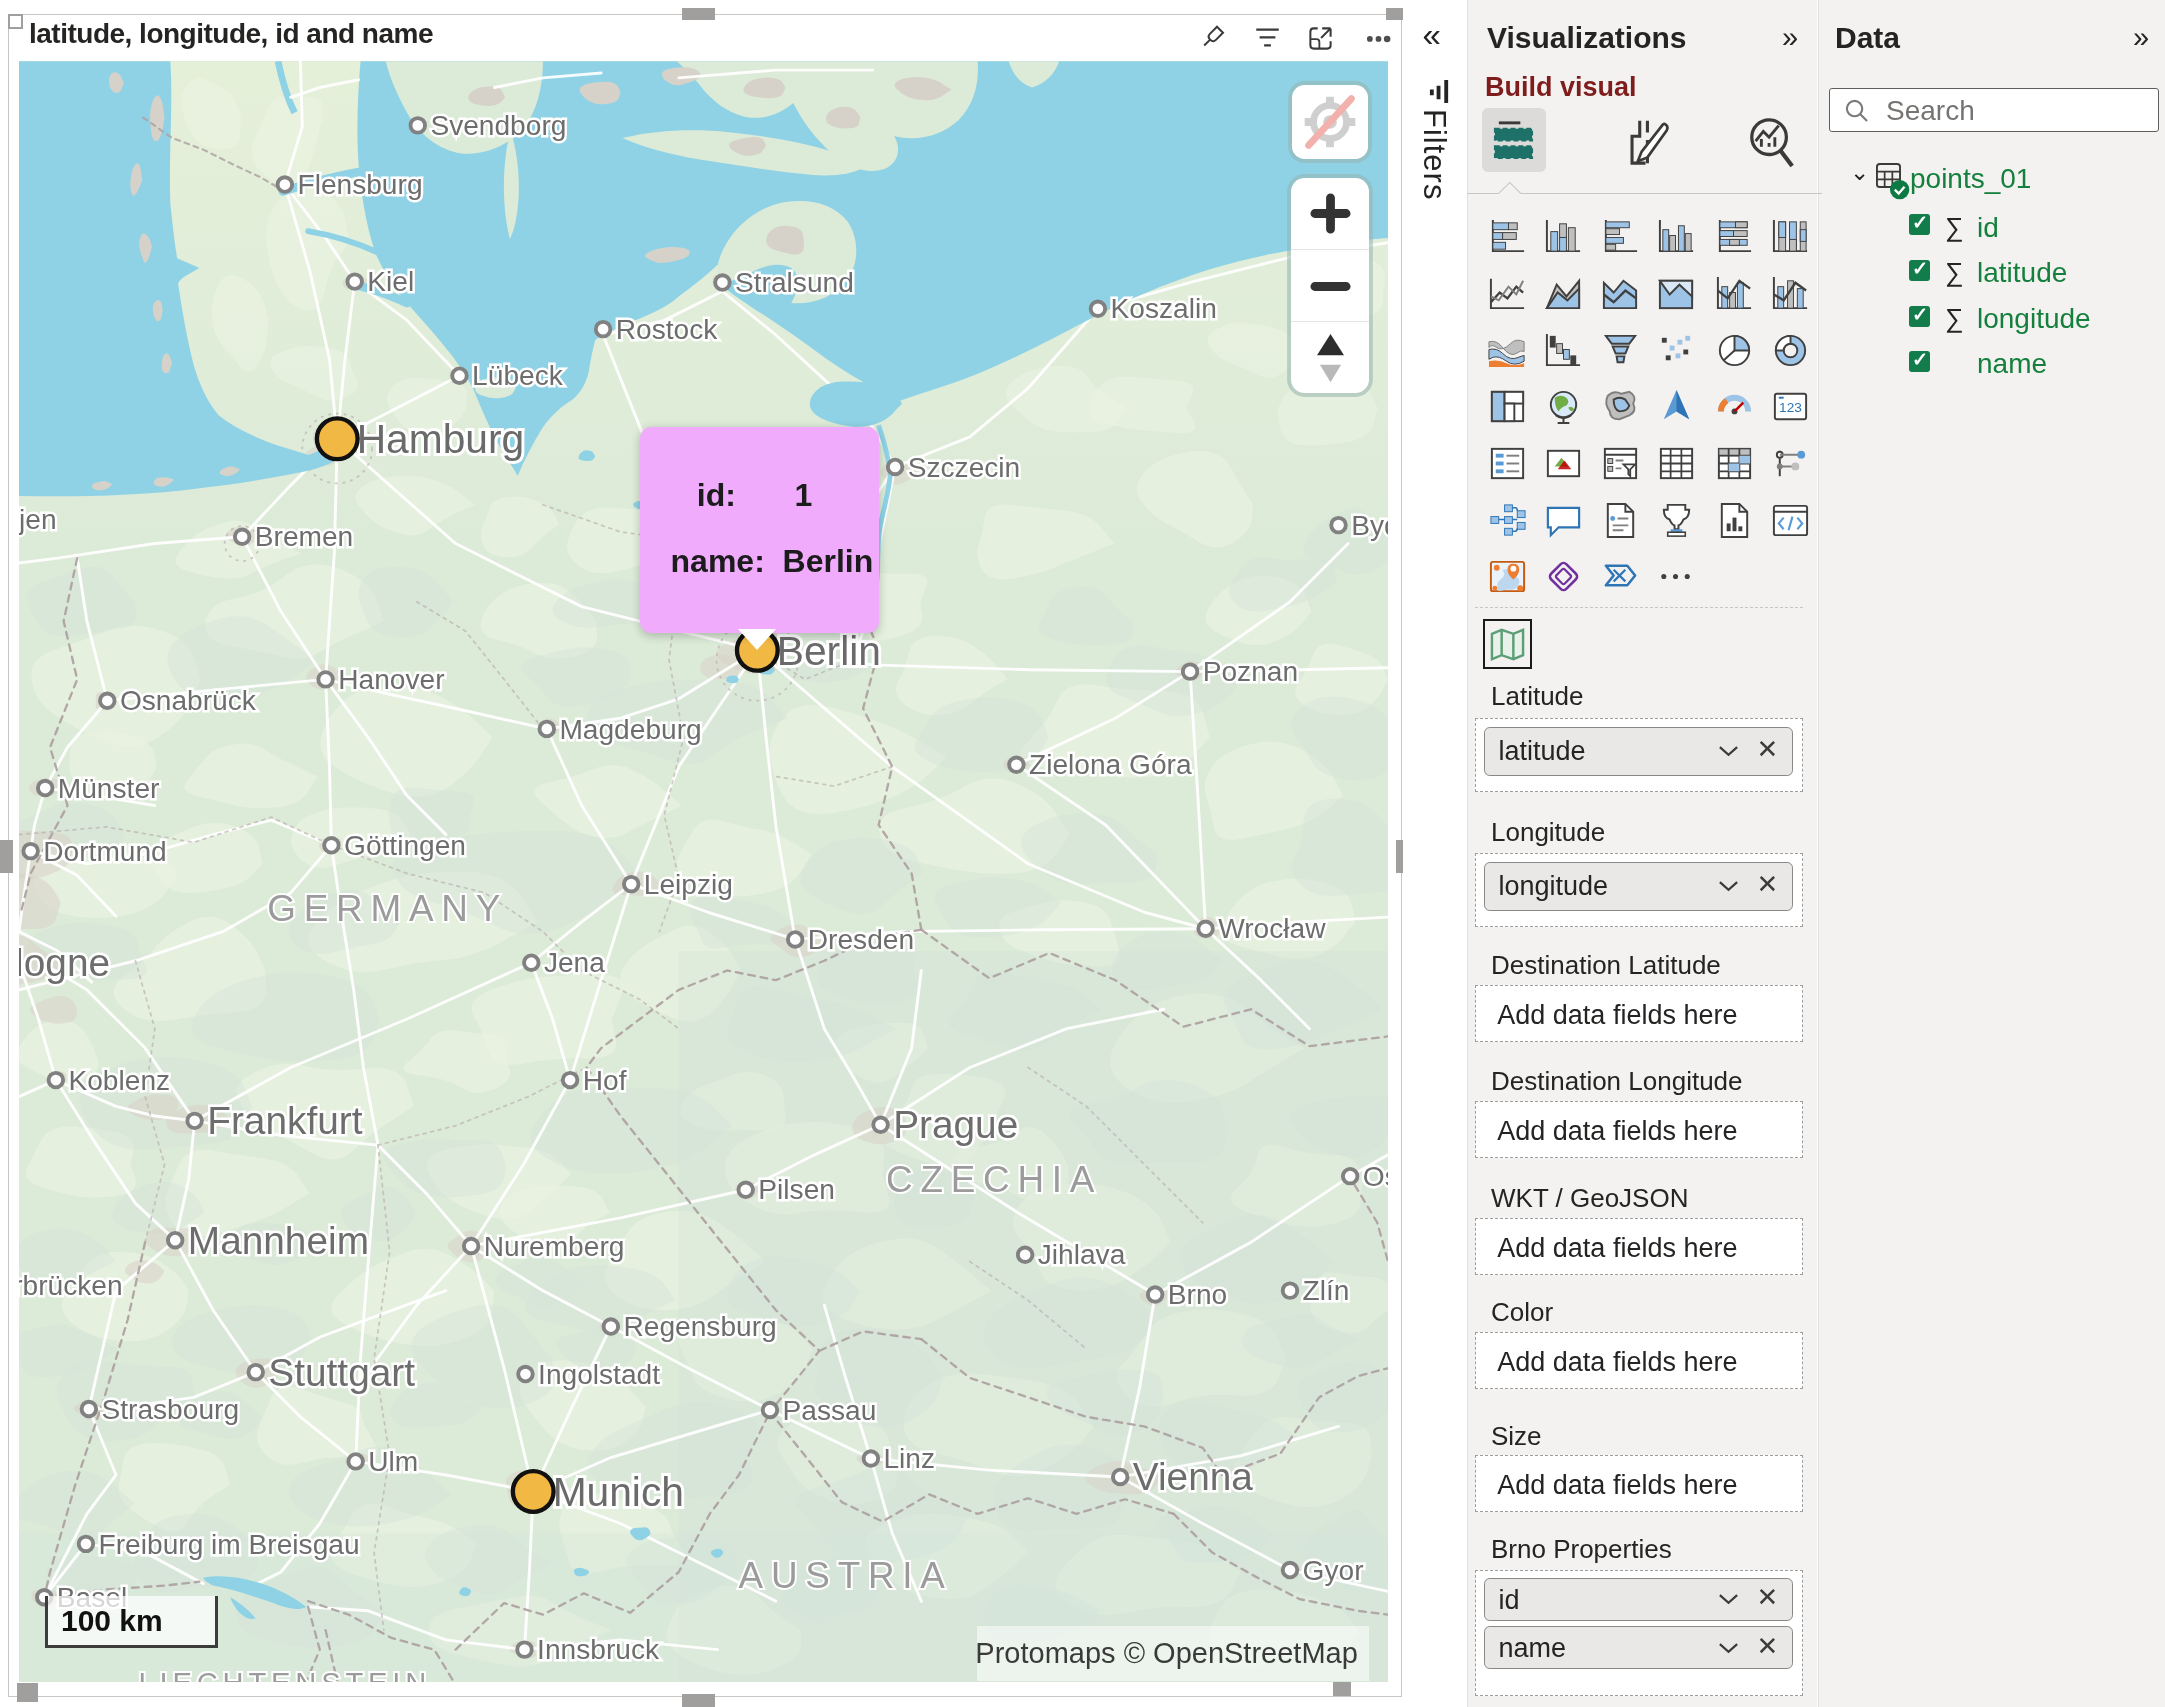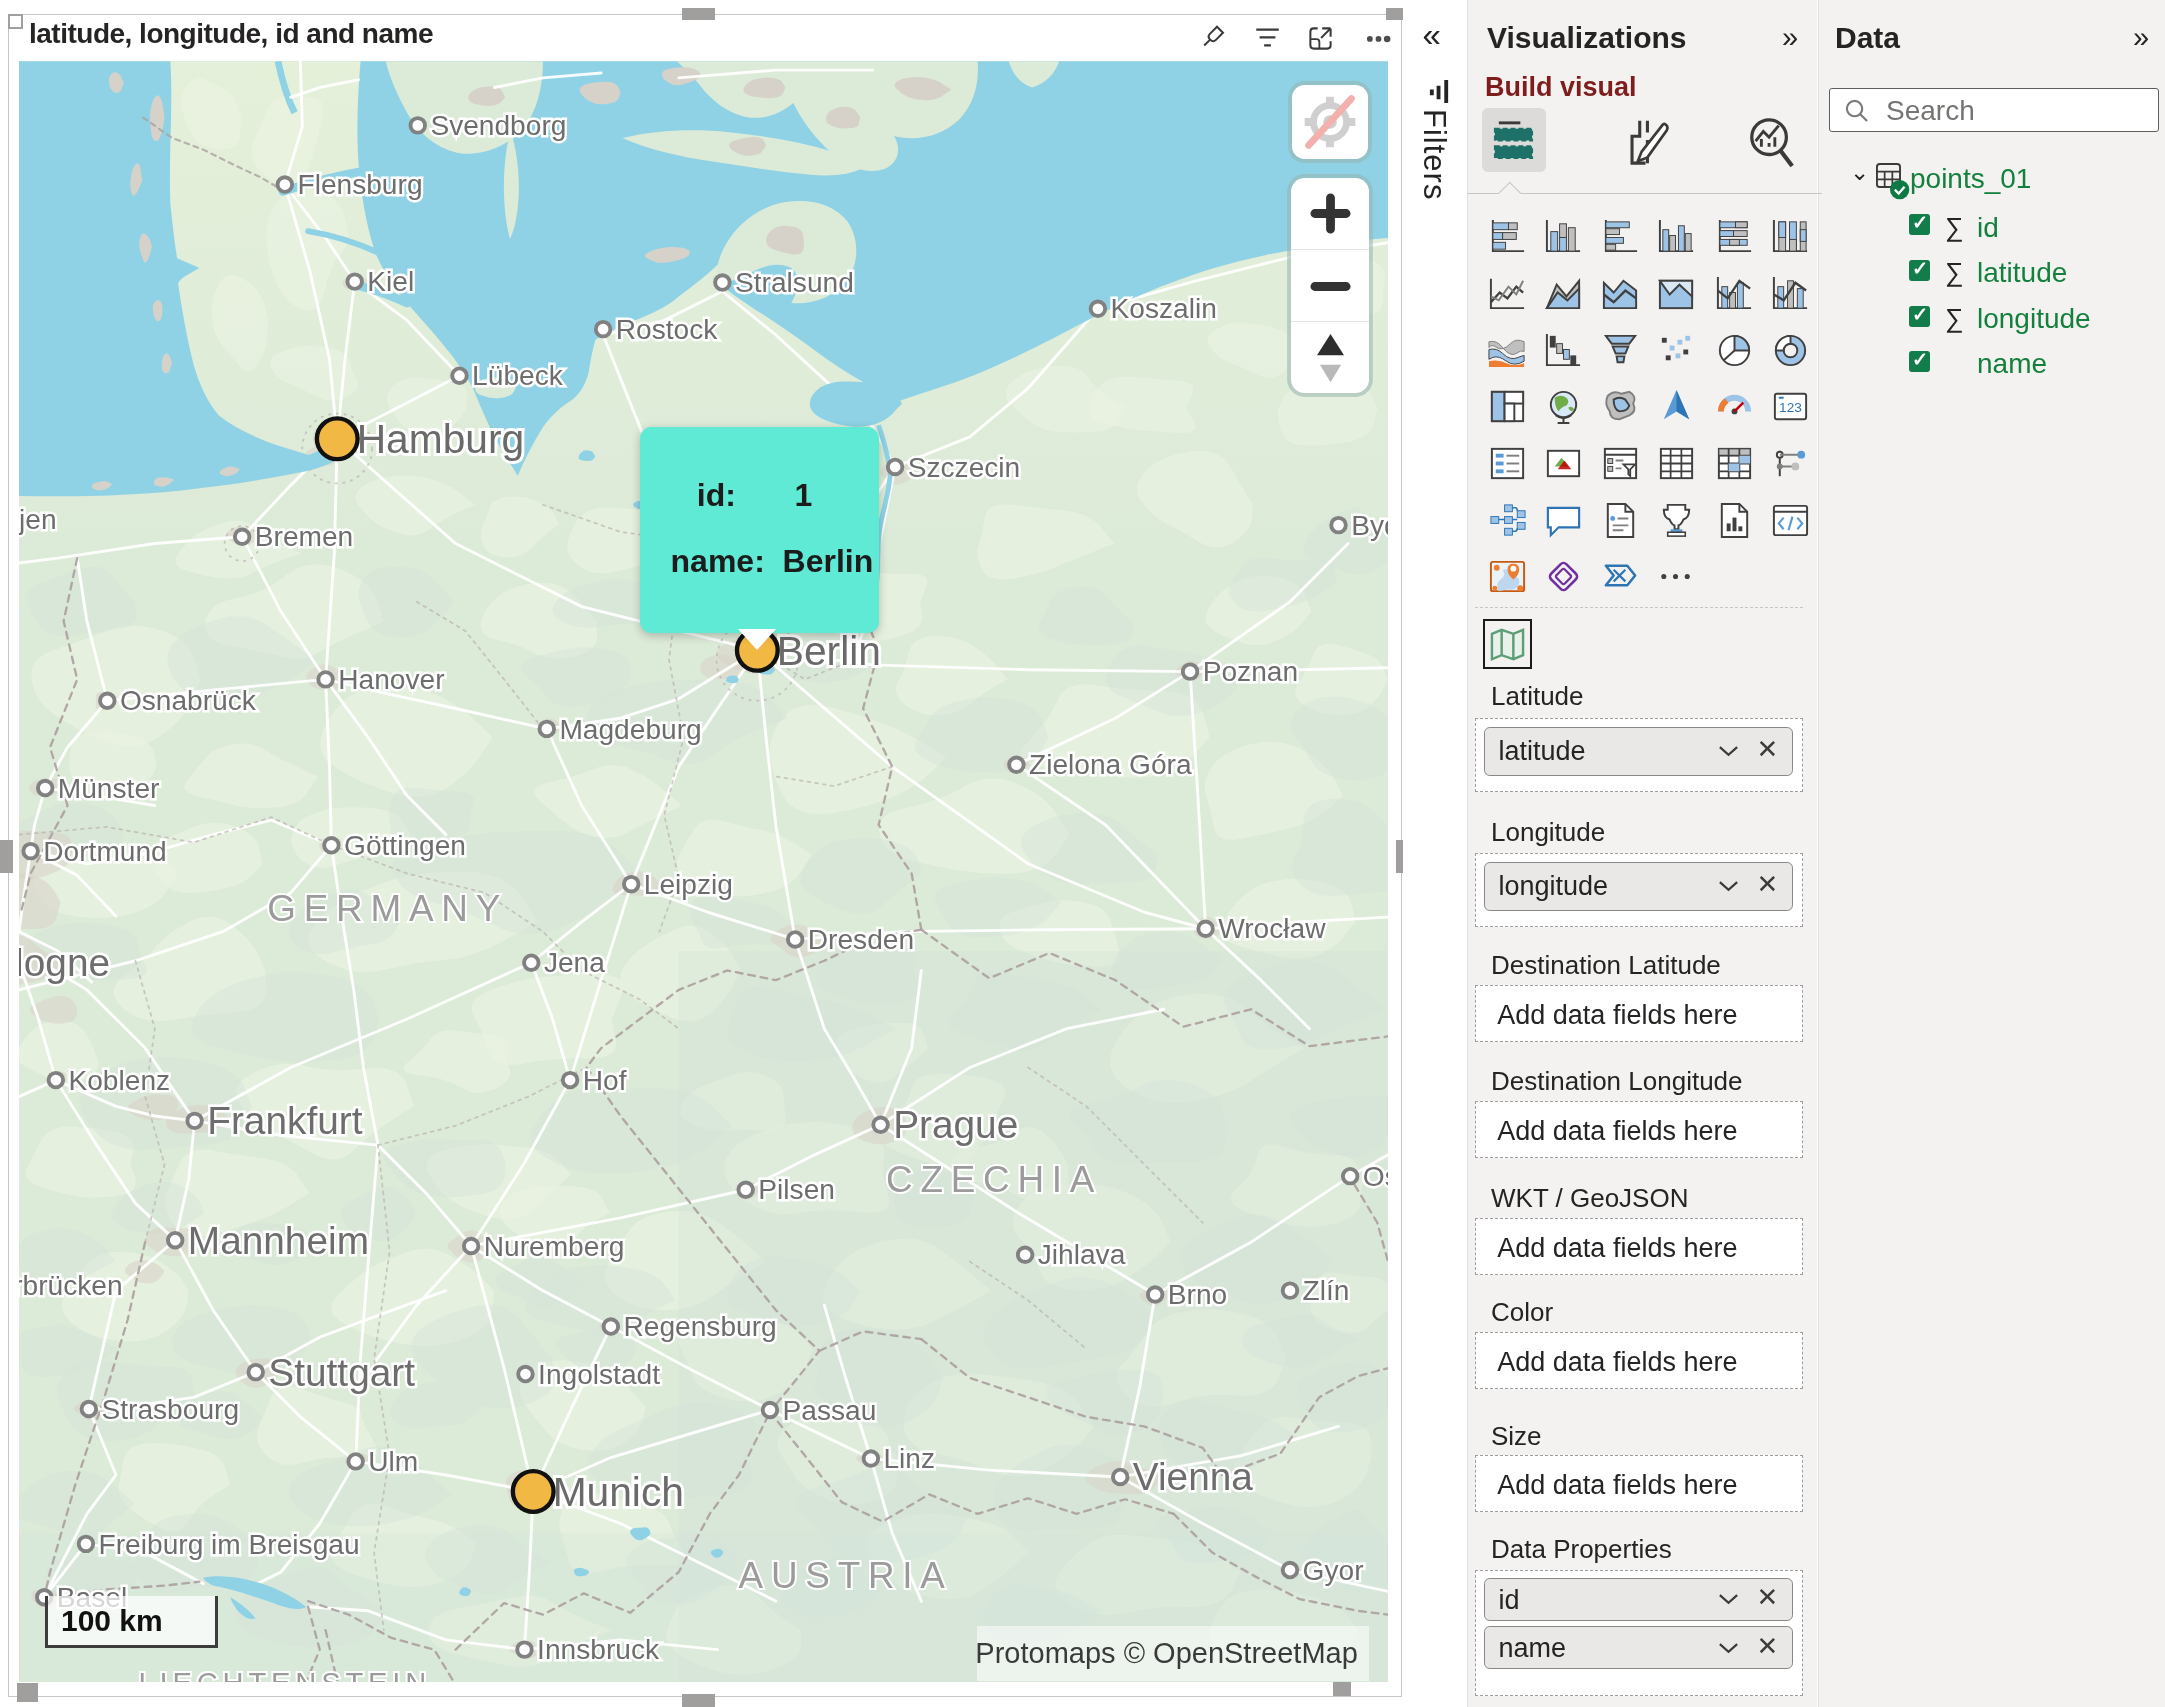--- a/index.html
+++ b/index.html
@@ -11,21 +11,21 @@
   .selframe { position:absolute; left:7.8px; top:13.6px; width:1394px; height:1683px; border:1.5px solid #c8c6c4; }
   .handle { position:absolute; background:#a19f9d; }
 
   
   #title { position:absolute; left:29px; top:17.5px; font-size:28px; font-weight:bold; color:#252423; letter-spacing:-0.5px; }
 
   
   #map { position:absolute; left:19.4px; top:61px; width:1369px; height:1621px; background:#dce9d8; overflow:hidden; }
 
   
-  #popup { position:absolute; left:640px; top:427px; width:239px; height:206px; background:#5eead4; border-radius:11.6px; box-shadow:0 2.9px 9.7px rgba(0,0,0,0.22); }
+  #popup { position:absolute; left:640px; top:427px; width:239px; height:206px; background:#f0abfc; border-radius:11.6px; box-shadow:0 2.9px 9.7px rgba(0,0,0,0.22); }
   #popup .tri { position:absolute; left:98px; top:202px; width:0; height:0; border-left:19.4px solid transparent; border-right:19.4px solid transparent; border-top:21.3px solid #fff; }
   #popup .l1 { position:absolute; top:50px; left:0; width:239px; font-weight:bold; font-size:32px; color:#1c1c1c; }
   #popup .l2 { position:absolute; top:116px; left:0; width:239px; text-align:center; font-weight:bold; font-size:32px; color:#1c1c1c;margin-left:12px; }
 
   
   .mapbtn { position:absolute; background:#fff; box-shadow:0 0 0 3.9px rgba(150,178,175,0.55); }
   #geobtn { left:1293px; top:85px; width:76px; height:74px; border-radius:12.6px; }
   #zoomctl { left:1292px; top:179px; width:78px; height:215px; border-radius:13.6px; }
   #zoomctl .cell { position:absolute; left:0; width:78px; display:flex; align-items:center; justify-content:center; }
 
@@ -978,21 +978,21 @@
       <span class="addf" style="top:13.6px;">Add data fields here</span>
     </div>
   <div class="wlabel" style="top:1297px;">Color</div>
   <div class="well" style="top:1332px; height:57px;">
       <span class="addf" style="top:13.6px;">Add data fields here</span>
     </div>
   <div class="wlabel" style="top:1421px;">Size</div>
   <div class="well" style="top:1455px; height:57px;">
       <span class="addf" style="top:13.6px;">Add data fields here</span>
     </div>
-  <div class="wlabel" style="top:1534px;">Data Properties</div>
+  <div class="wlabel" style="top:1534px;">Brno Properties</div>
   <div class="well" style="top:1570px; height:126px;">
     <div class="pill" style="top:6.8px; height:43px;">
         <span class="ptext" style="top:5.8px;">id</span>
         <svg class="pchev2" width="23" height="13.6" viewBox="0 0 24 14">
           <path d="M3 3 L12 11 L21 3" fill="none" stroke="#3b3a39" stroke-width="2.3"></path>
         </svg>
         <span class="px">✕</span>
       </div>
     <div class="pill" style="top:55px; height:43px;">
         <span class="ptext" style="top:5.8px;">name</span>

